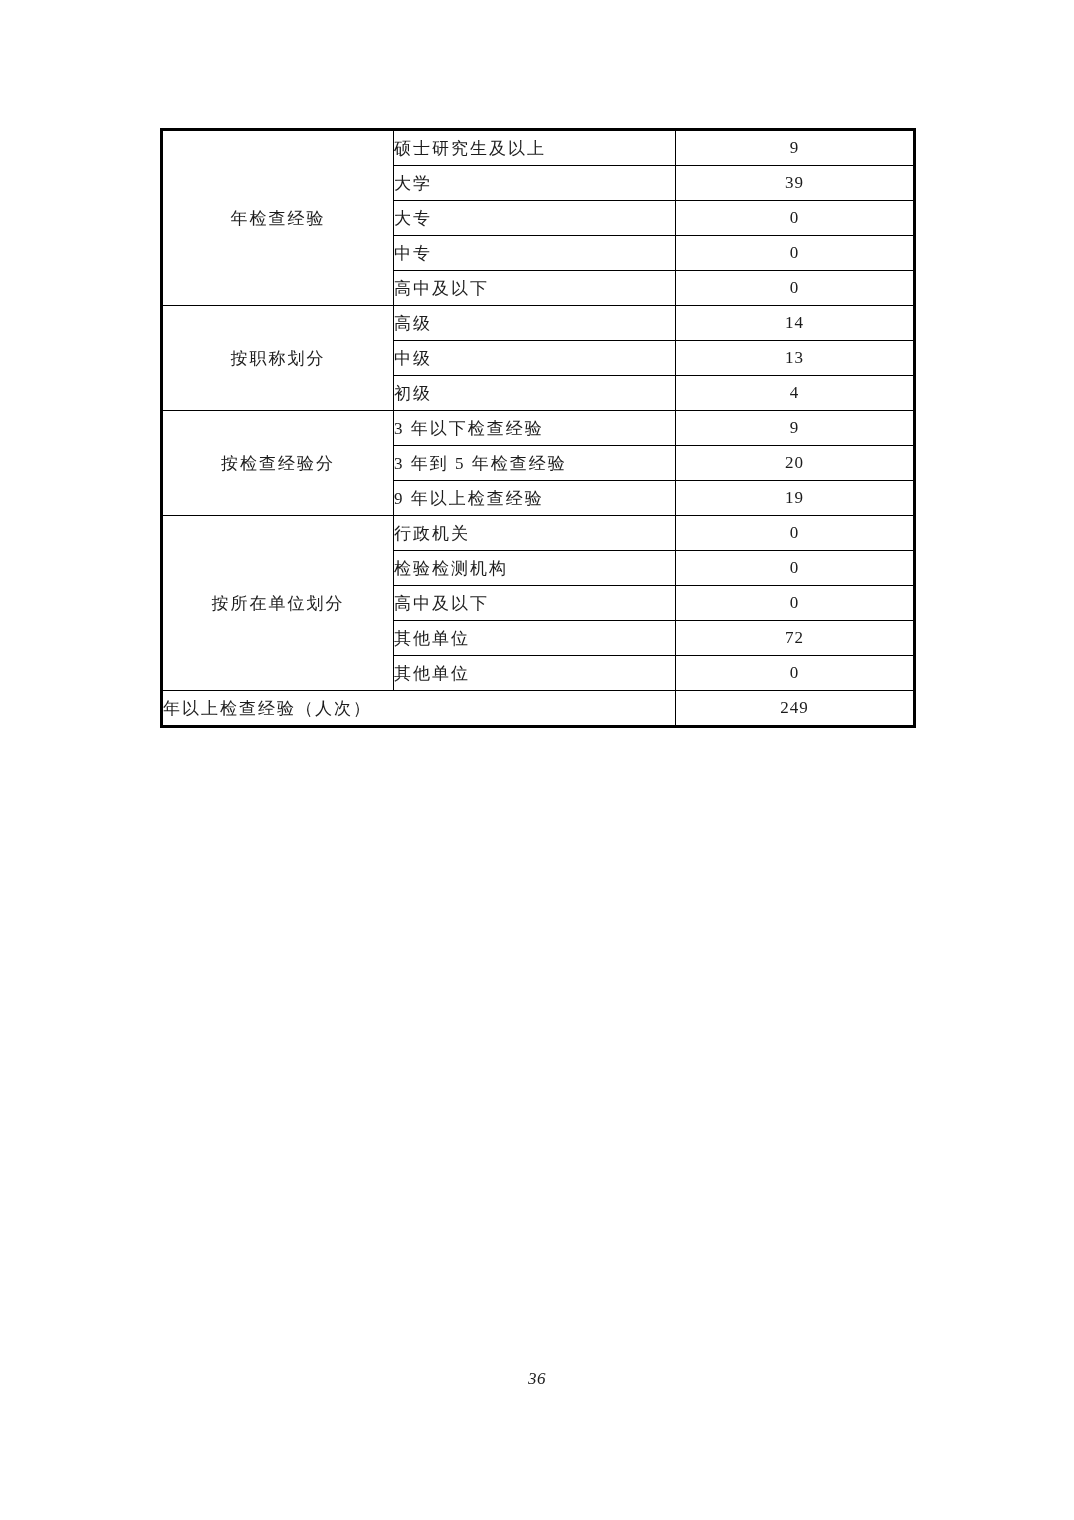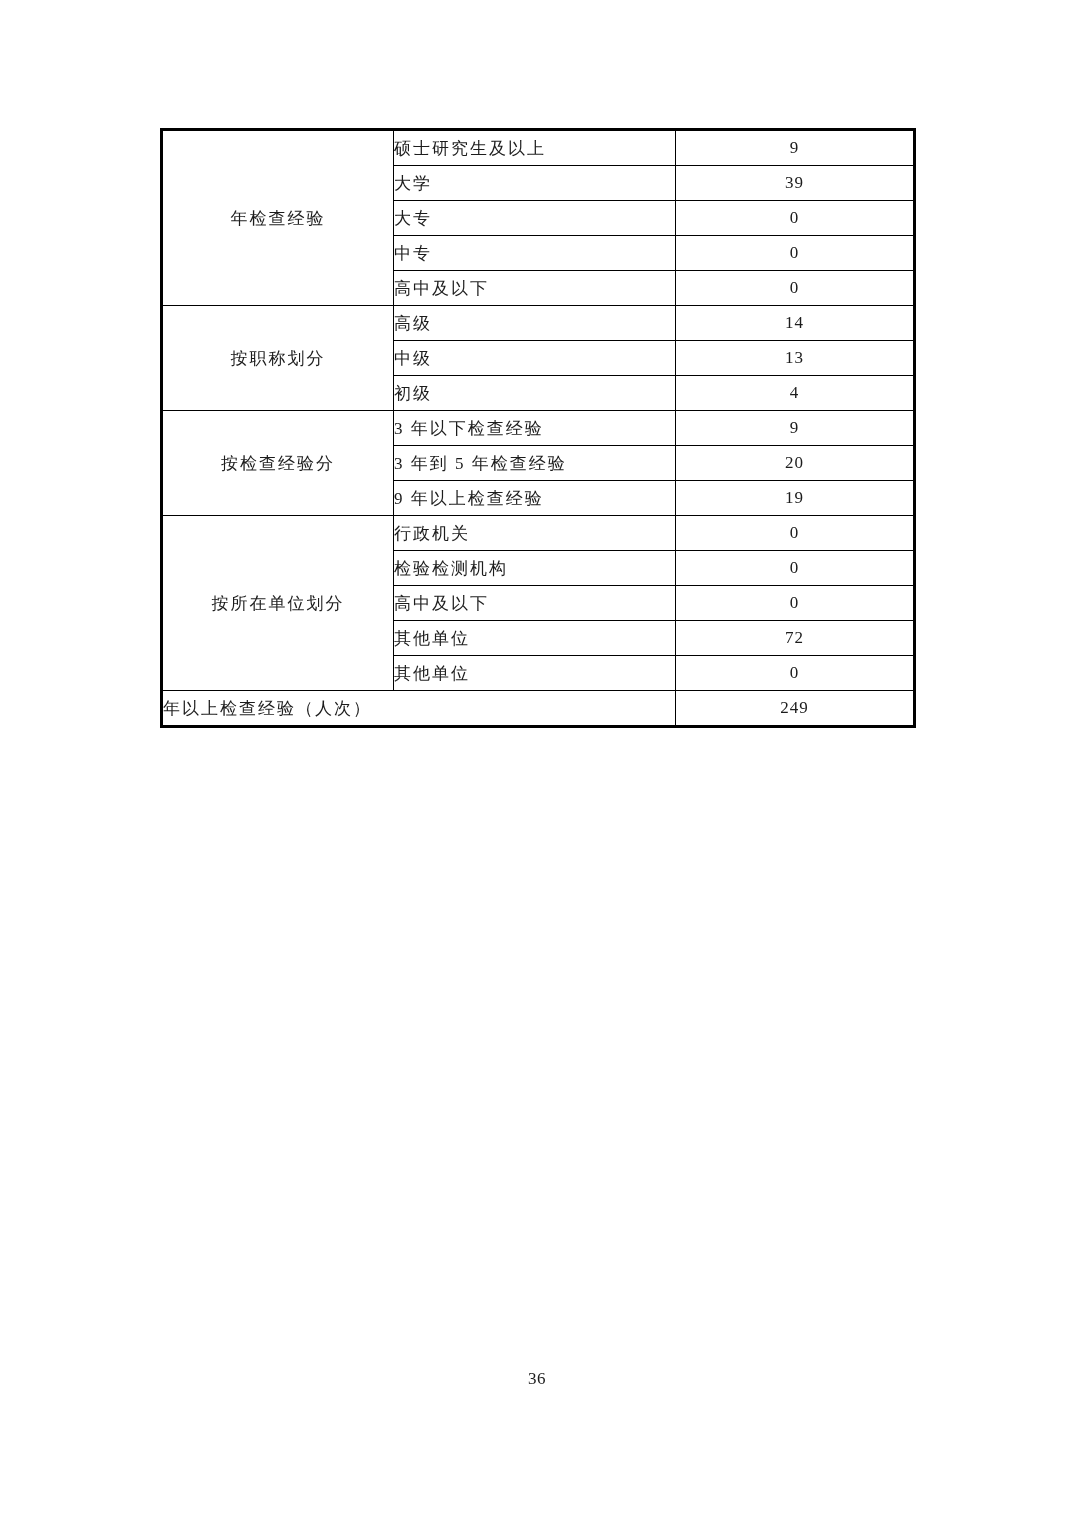--- a/index.html
+++ b/index.html
@@ -57,20 +57,21 @@
     letter-spacing: 2px;
   }
   .page-number {
     position: absolute;
     left: 0;
     right: 0;
     top: 1369px;
     text-align: center;
     font-size: 17px;
     letter-spacing: 0.5px;
+    font-style: italic;
   }
 </style>
 </head>
 <body>
 
 <div class="sheet">
 
   <table class="stats">
     <colgroup>
       <col style="width:232px">

